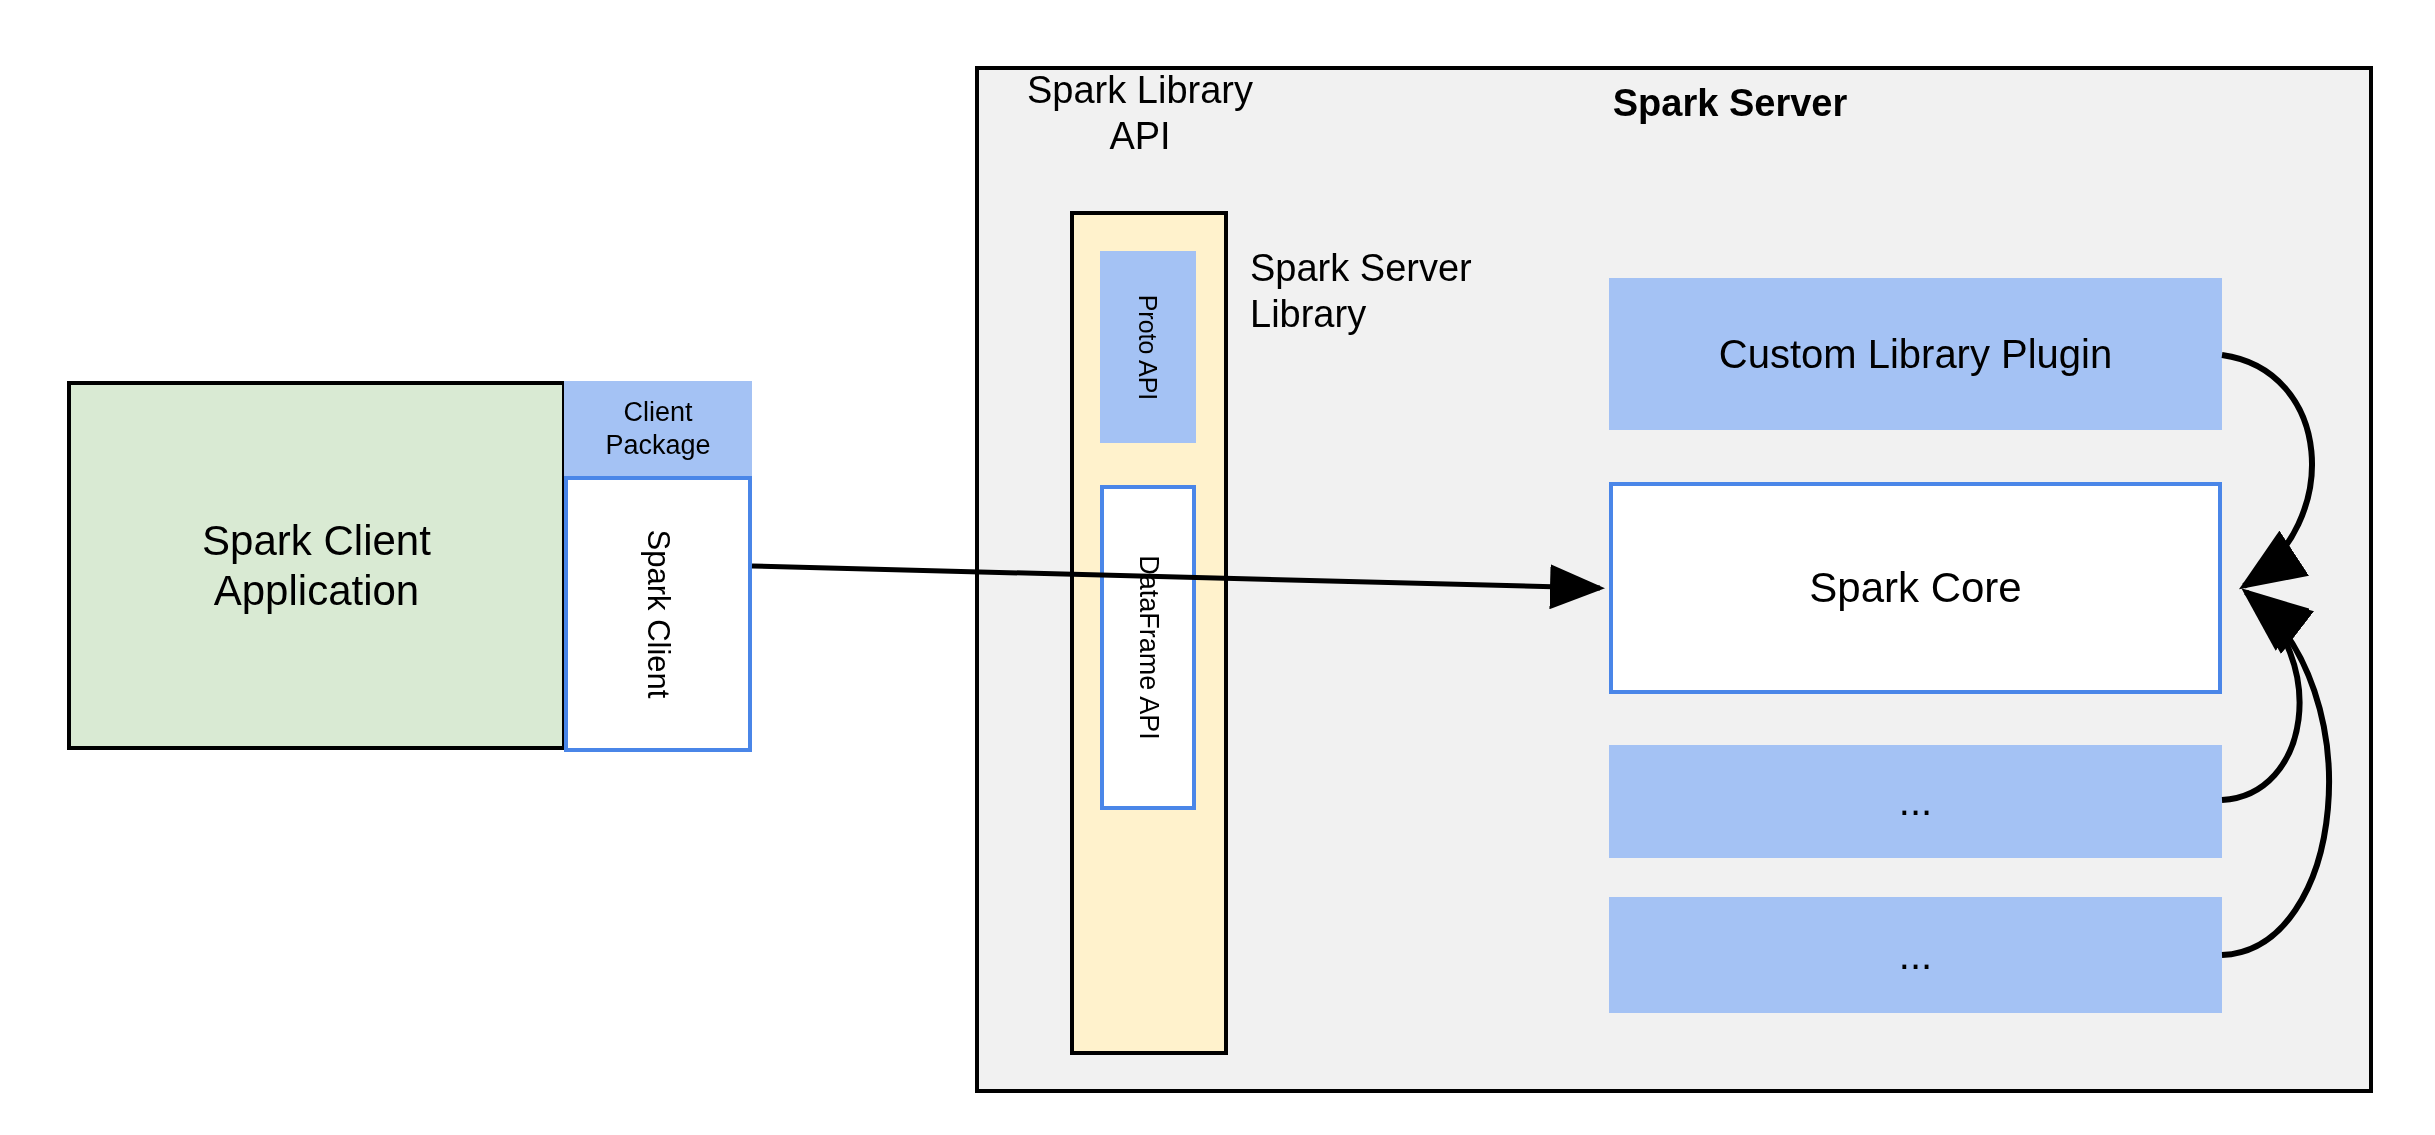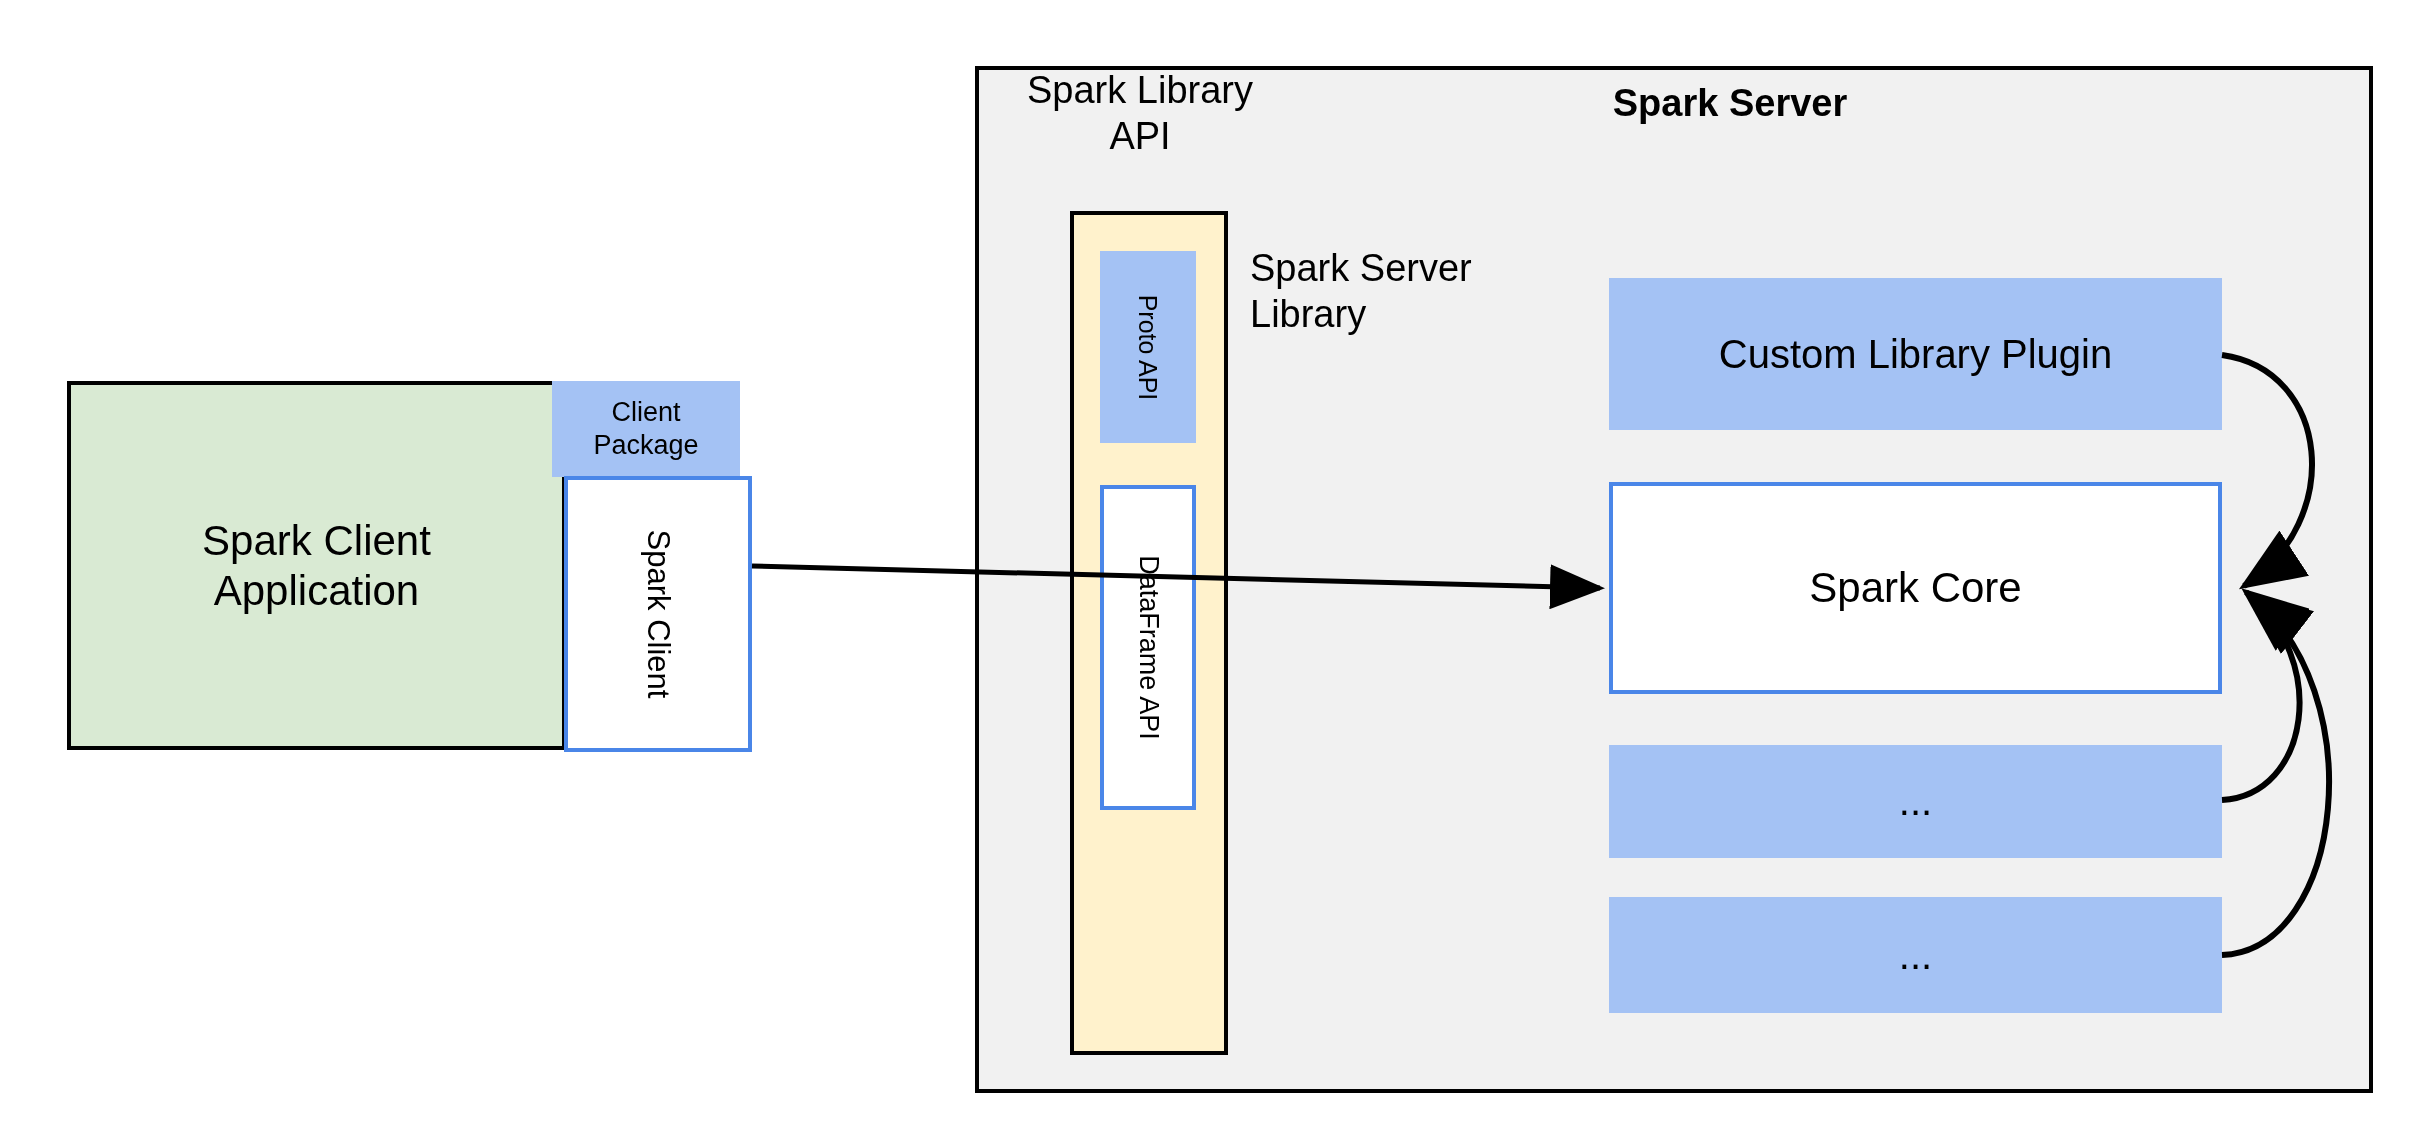--- a/index.html
+++ b/index.html
@@ -36,21 +36,21 @@
   .client-app-label {
     font-size: 42px;
     color: #000000;
     line-height: 1.18;
     text-align: center;
     white-space: pre-line;
   }
 
   .client-package-box {
     position: absolute;
-    left: 552px;
+    left: 564px;
     top: 381px;
     width: 188px;
     height: 96px;
     background: #a4c2f4;
     box-sizing: border-box;
     display: flex;
     align-items: center;
     justify-content: center;
   }
   .client-package-label {

